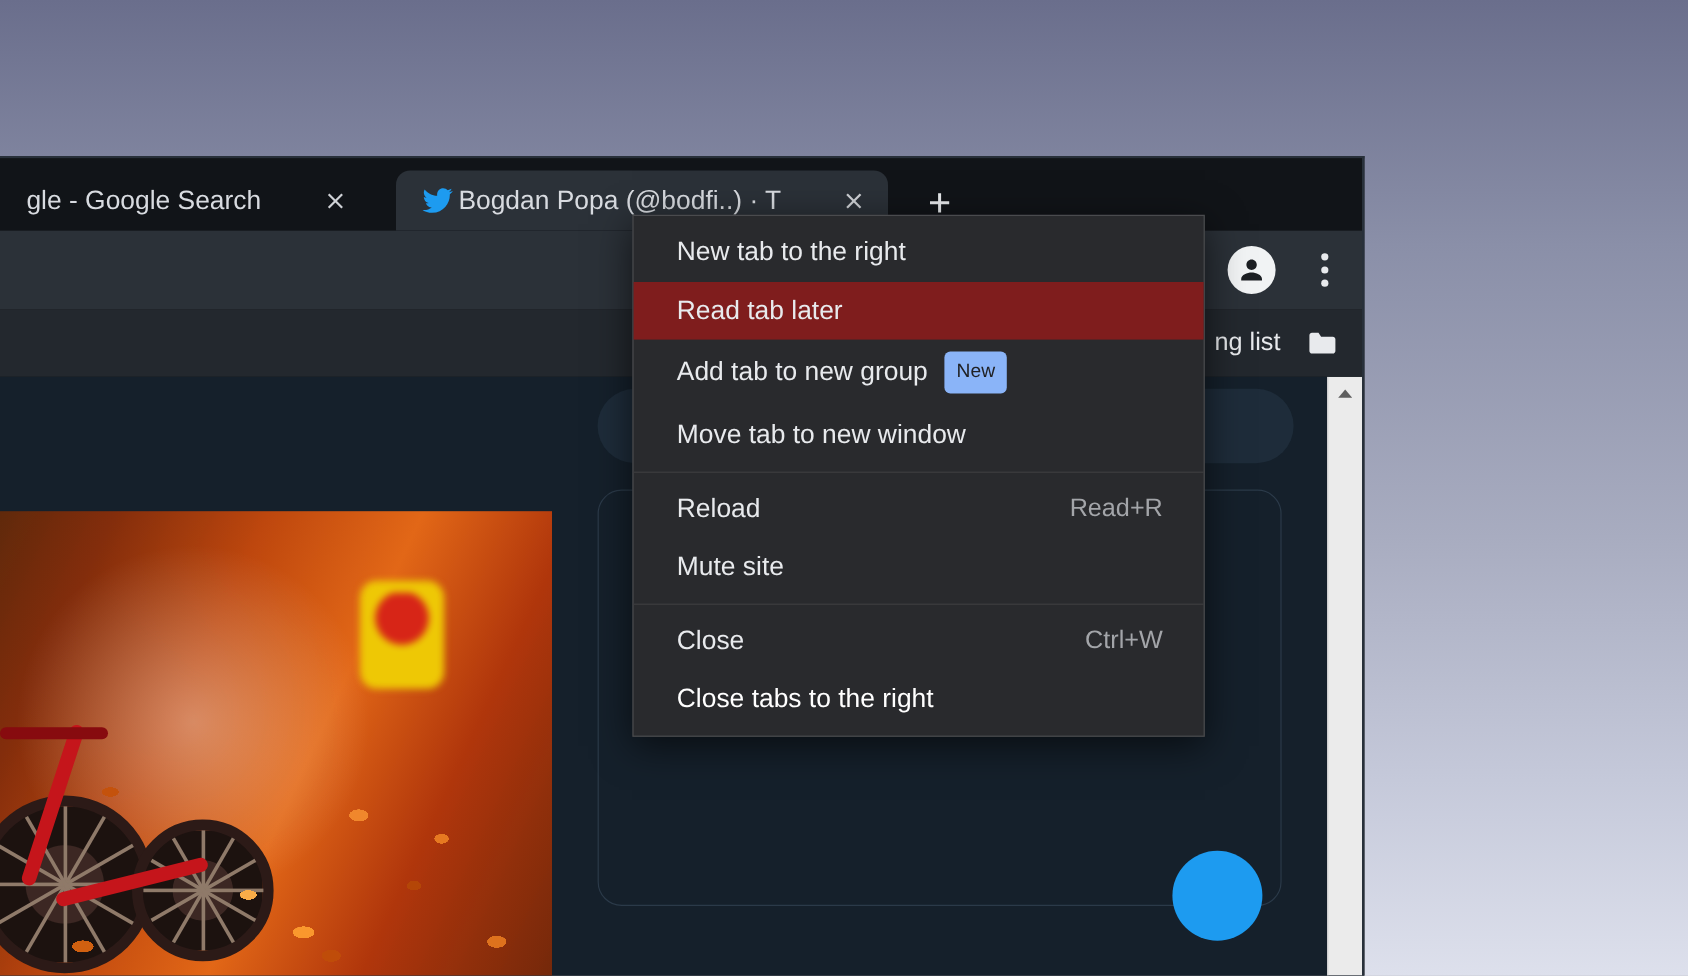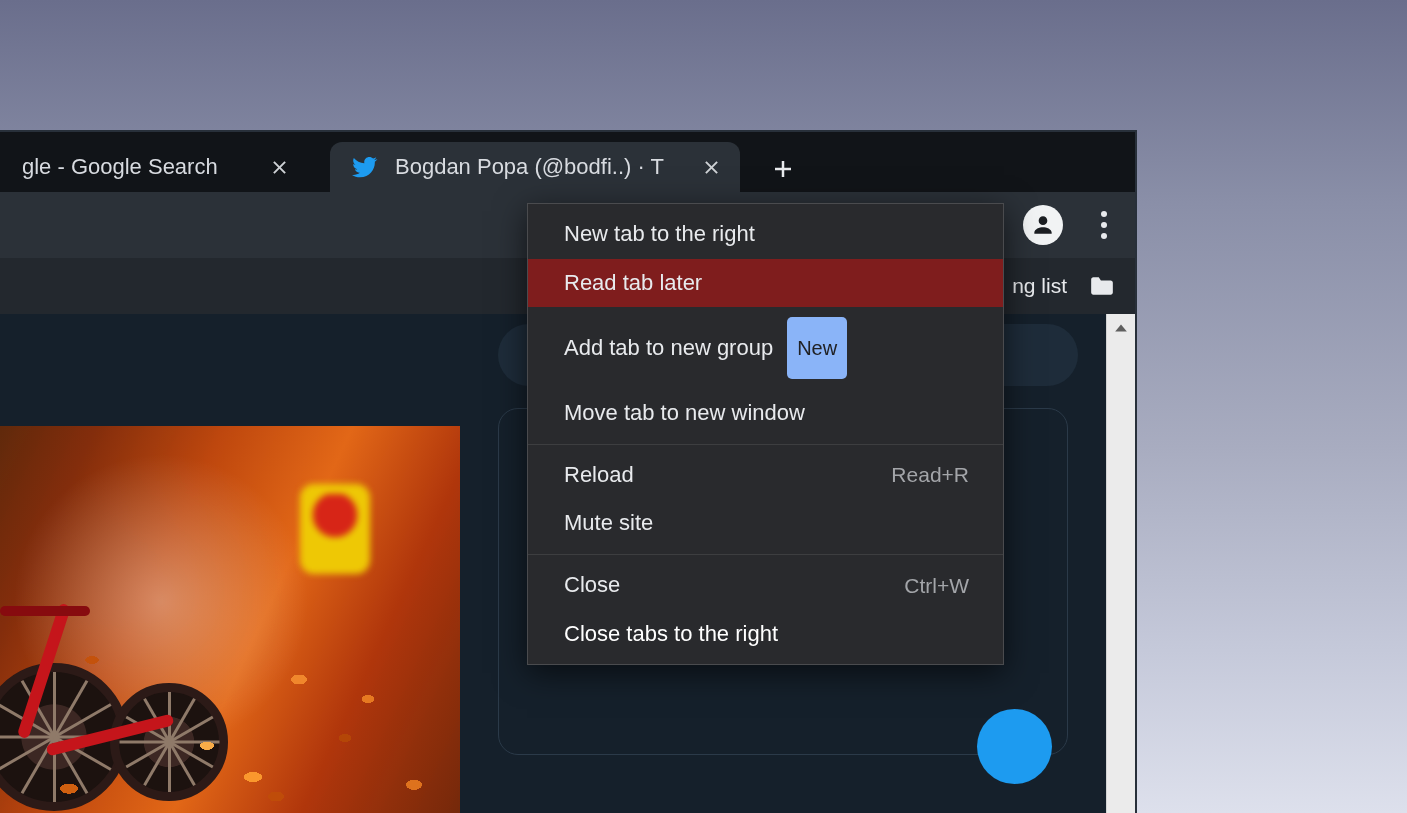--- a/index.html
+++ b/index.html
@@ -33,21 +33,21 @@
     display: flex;
     align-items: flex-end;
     position: relative;
     padding-left: 0;
     flex-shrink: 0;
   }
   .tab {
     height: 50px;
     display: flex;
     align-items: center;
-    gap: 17px;
+    gap: 4px;
     padding: 0 18px 0 22px;
     color: #d8dbe0;
     font-size: 22px;
     position: relative;
   }
   .tab.inactive { background: transparent; width: 268px; }
   .tab.active {
     background: #2b3138;
     border-top-left-radius: 12px;
     border-top-right-radius: 12px;
@@ -286,21 +286,21 @@
     border-radius: 50%;
     background: #1d9bf0;
     right: 15px;
     bottom: -30px;
   }
 
   
   .context-menu {
     position: absolute;
     left: 527px;
-    top: 203px;
+    top: 179px;
     width: 475px;
     background: #292a2d;
     border: 1px solid #4a4b4e;
     box-shadow: 0 8px 30px rgba(0,0,0,0.6);
     color: #e8eaed;
     font-size: 22px;
     padding: 6px 0;
     z-index: 50;
   }
   .ctx-item {
@@ -311,22 +311,22 @@
     line-height: 1.3;
   }
   .ctx-item.highlight { background: #7f1d1d; }
   .ctx-item.disabled  { color: #ffffff; }
   .ctx-shortcut { color: #a3a5a9; font-size: 21px; }
   .ctx-sep { height: 1px; background: #3d3e40; margin: 6px 0; }
   .badge-new {
     display: inline-block;
     background: #8ab4f8;
     color: #202124;
-    font-size: 20px;
-    padding: 18px 10px;
+    font-size: 16px;
+    padding: 7px 10px;
     border-radius: 5px;
     margin-left: 14px;
     vertical-align: middle;
   }
   .ctx-left { display: flex; align-items: center; }
 
   svg { display:block; }
 </style>
 </head>
 <body>

